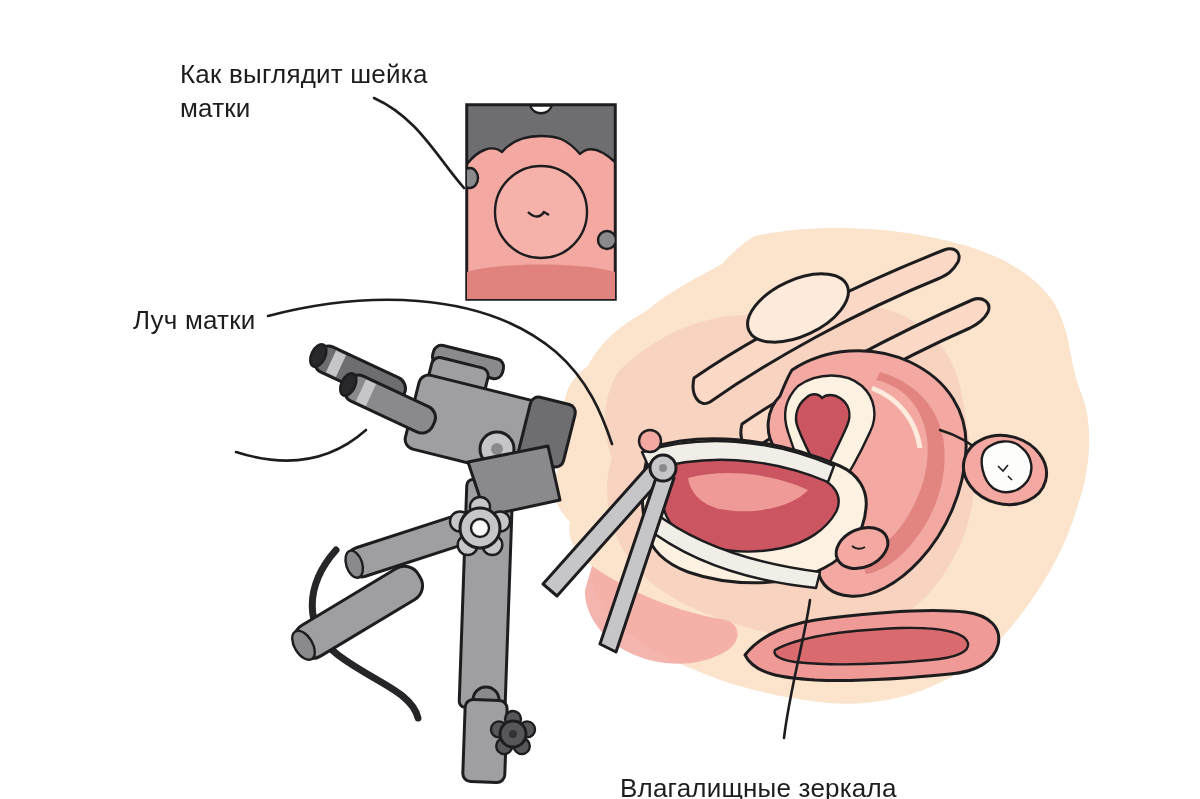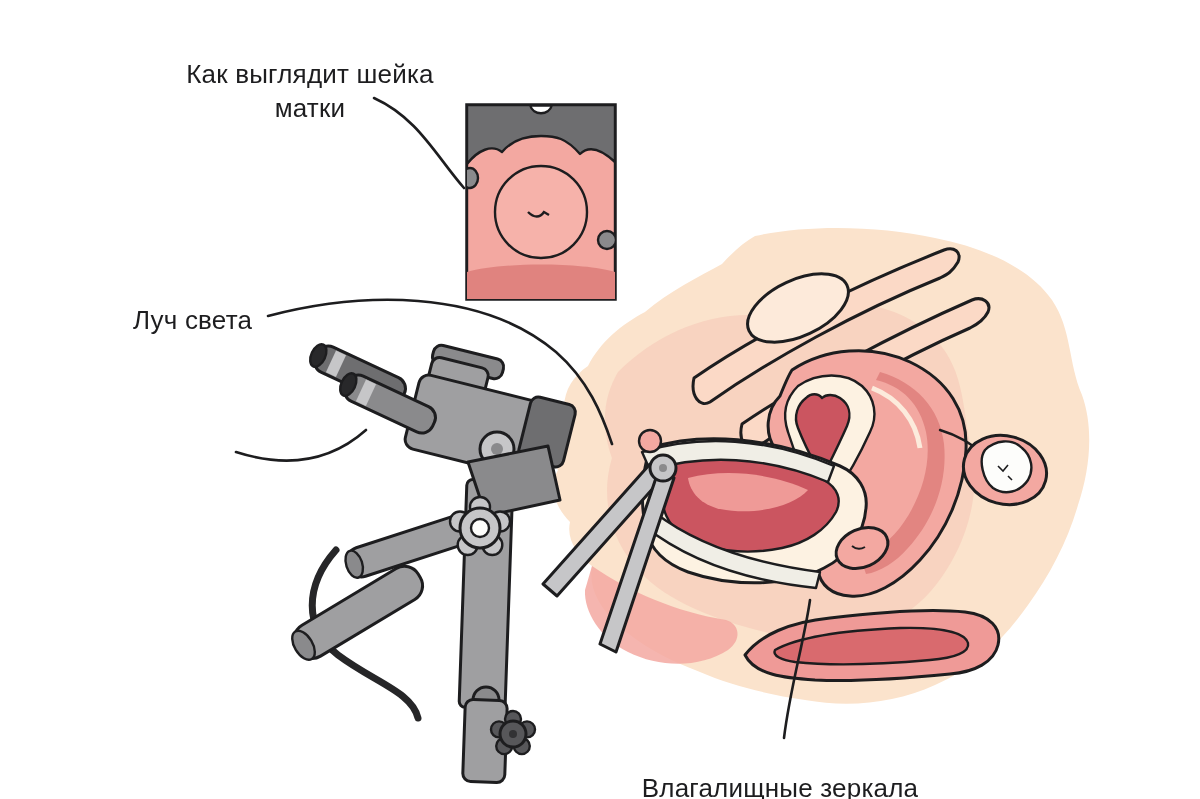--- a/index.html
+++ b/index.html
@@ -1,21 +1,21 @@
 <!DOCTYPE html>
 <html style="--background: #ffffff; --outline: #1d1d1f; --skin: #fbe3cc; --skin_light: #fdeedd; --pink_wash: #f6c4b4; --band: #fbd9c6; --pale: #fdeada; --pink: #f3a8a1; --pink_light: #f6b2aa; --pink_deep: #e0837f; --red_canal: #cb5560; --red_mid: #d96a6e; --pink_soft: #ef9a97; --cream: #fdf2e2; --white_soft: #fdfdfb; --blade: #f0eee6; --device: #9f9fa1; --device_dark: #6e6e70; --device_mid: #8a8a8c; --device_light: #c6c6c8; --knob_dark: #57575a; --cable: #262628;"><head>
 <meta charset="utf-8">
 <style>
   html,body{margin:0;padding:0;background:#fff;}
   .canvas{position:relative;width:1200px;height:799px;background:var(--background,#fff);
           font-family:"Liberation Sans",sans-serif;overflow:hidden;}
   .canvas svg{position:absolute;left:0;top:0;}
   .label{position:absolute;color:var(--outline,#1d1d1f);font-size:26px;line-height:1.3;
          font-weight:500;letter-spacing:.2px;}
-  .label.center{text-align:center;}
+  .label.center{}
   
   .ol{stroke:var(--outline);stroke-width:3;stroke-linejoin:round;stroke-linecap:round;}
   .ol2{stroke:var(--outline);stroke-width:2.4;stroke-linejoin:round;stroke-linecap:round;}
   .leader{fill:none;stroke:var(--outline);stroke-width:2.6;stroke-linecap:round;}
   .f-none{fill:none}
   .f-skin{fill:var(--skin)} .f-wash{fill:var(--pink_wash)}
   .f-band{fill:var(--band)} .f-pale{fill:var(--pale)}
   .f-pink{fill:var(--pink)} .f-pinklight{fill:var(--pink_light)} .f-pinkdeep{fill:var(--pink_deep)}
   .f-red{fill:var(--red_canal)} .f-redmid{fill:var(--red_mid)} .f-pinksoft{fill:var(--pink_soft)}
   .f-cream{fill:var(--cream)} .f-white{fill:var(--white_soft)} .f-blade{fill:var(--blade)}
@@ -200,15 +200,15 @@
       </g>
     </g>
 
     <path class="leader" d="M374,98 C418,118 436,156 464,188"></path>
     <path class="leader" d="M268,316 C360,292 480,288 556,352 C588,380 602,414 612,444"></path>
     <path class="leader" d="M236,452 C286,468 330,462 366,430"></path>
     <path class="leader" d="M810,600 C804,642 790,688 784,738"></path>
   </svg>
 
   <div class="label center" style="left:180px;top:58px;width:260px;">Как выглядит шейка матки</div>
-  <div class="label" style="left:133px;top:304px;">Луч света</div>
+  <div class="label" style="left:133px;top:304px;">Луч матки</div>
   <div class="label center" style="left:620px;top:744px;width:320px;margin-top:28px;">Влагалищные зеркала</div>
 </div>
 
 </body></html>

